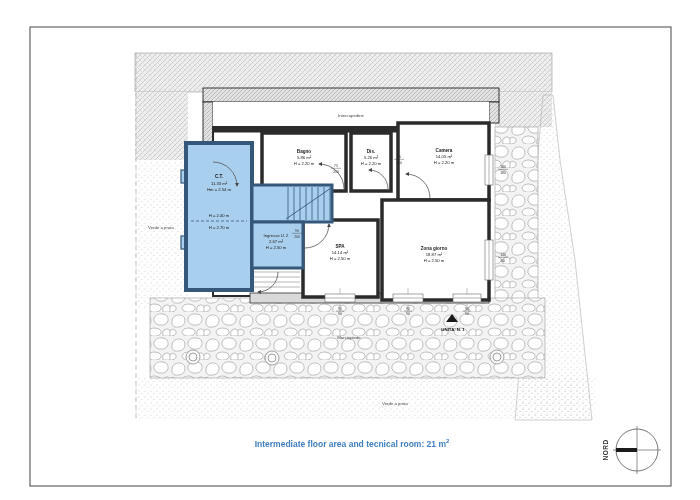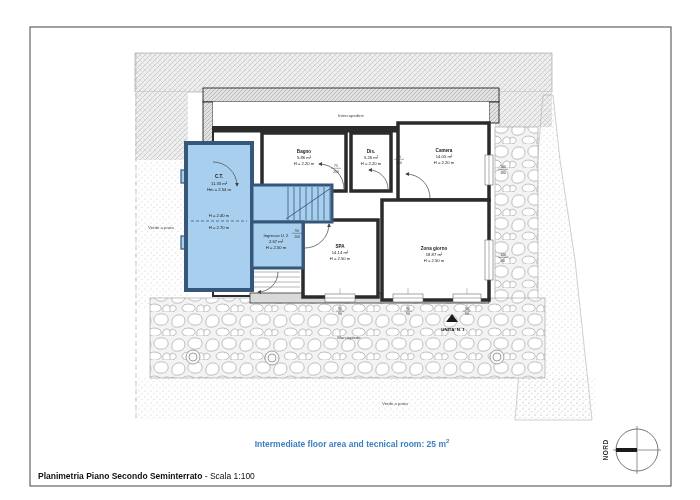--- a/index.html
+++ b/index.html
@@ -252,20 +252,17 @@
   <g>
     <circle cx="637" cy="450" r="21" fill="#fff" stroke="#777" stroke-width="1"></circle>
     <line x1="637" y1="426" x2="637" y2="474" stroke="#777" stroke-width="0.8"></line>
     <line x1="613" y1="450" x2="661" y2="450" stroke="#777" stroke-width="0.8"></line>
     <rect x="616" y="448" width="21" height="4" fill="#1a1a1a"></rect>
     <text x="0" y="0" class="nord" transform="translate(608,450) rotate(-90)">NORD</text>
   </g>
 </svg>
 
 <div id="note-block">
-  <span>Intermediate floor area and tecnical room: 25 m</span><sup>2</sup>
+  <span>Intermediate floor area and tecnical room: 21 m</span><sup>2</sup>
 </div>
 
-<div id="title-block">
-  <span class="b">Planimetria Piano Secondo Seminterrato</span><span> - Scala 1:100</span>
+
 </div>
 
-</div>
-
 </body></html>

